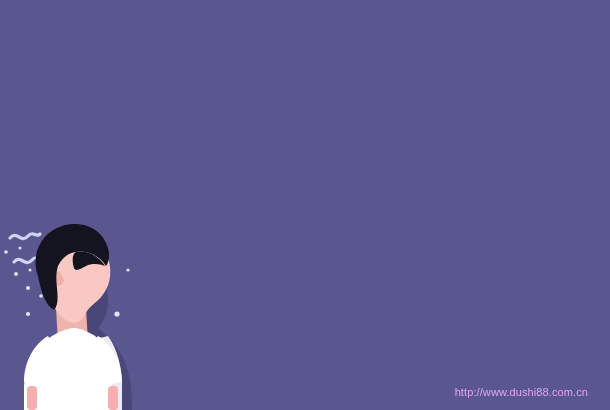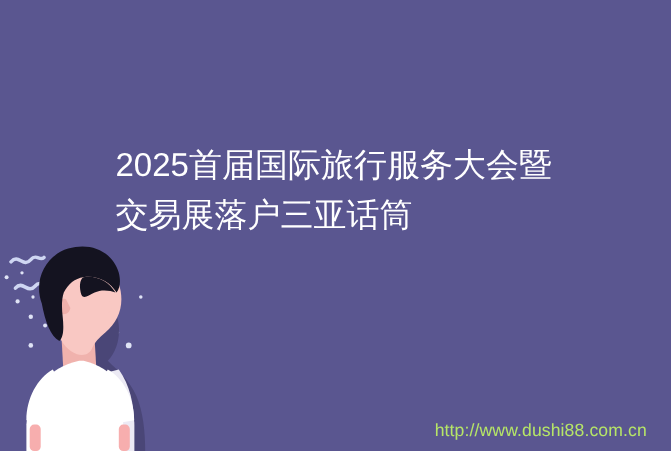--- a/index.html
+++ b/index.html
@@ -29,22 +29,22 @@
     font-weight: 400;
     white-space: pre-line;
     text-rendering: geometricPrecision;
   }
 
   
   #watermark {
     position: absolute;
     right: 22px;
     bottom: 11px;
-    color: #bef264;
-    font-size: 16px;
+    color: #f0abfc;
+    font-size: 11px;
     line-height: 14px;
     letter-spacing: 0.1px;
     opacity: 0.92;
   }
 
   
   #illustration {
     position: absolute;
     left: 0;
     bottom: 0;
@@ -137,18 +137,16 @@
                  C 58 88, 58 96, 54 100
                  C 46 96, 41 82, 38 66 Z"></path>
 
         <path d="M76 42 C 88 40, 99 46, 105 56 C 100 54, 92 53, 86 56
                  C 80 59, 76 62, 74 58 C 72 52, 72 44, 76 42 Z"></path>
       </g>
 
     </svg>
   </div>
 
-  <div id="headline">2025首届国际旅行服务大会暨
-交易展落户三亚话筒</div>
 
   <div id="watermark">http://www.dushi88.com.cn</div>
 
 </div>
 
 </body></html>

